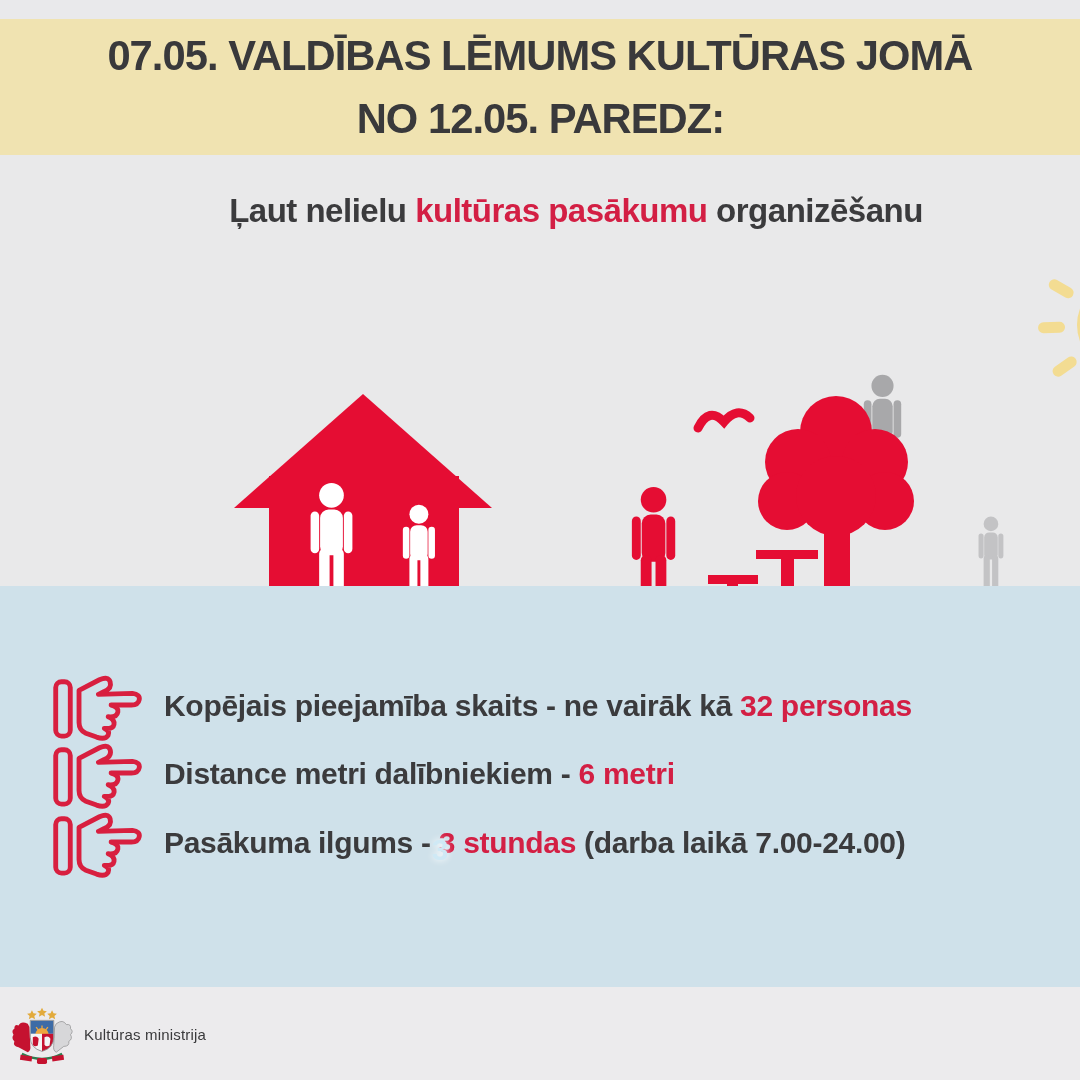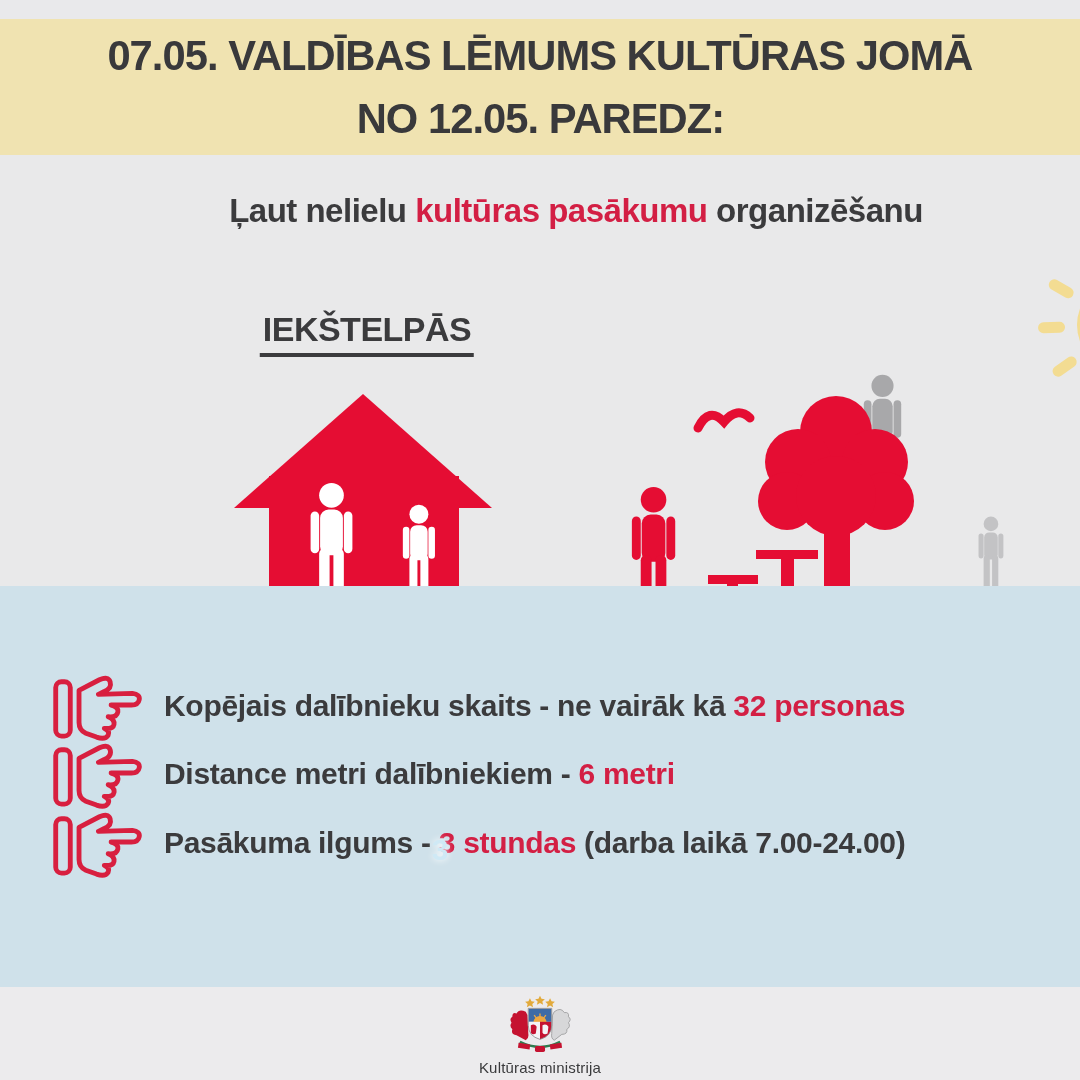--- a/index.html
+++ b/index.html
@@ -35,21 +35,21 @@
   .rule-row{position:absolute;left:46px;height:80px;display:flex;align-items:center;white-space:nowrap;}
   .rule-row .hand{flex:0 0 auto;margin-right:16px;}
   .rule-text{font-size:30px;font-weight:700;color:#3b3b3d;letter-spacing:-0.3px;}
   .rule-highlight{color:#d31f44;position:relative;}
   .ghost{
     position:absolute;left:-7px;top:7px;color:#cfe9f5;
     text-shadow:0 0 7px #ffffff;font-weight:700;
   }
   .footer{
     position:absolute;left:0;top:987px;width:1080px;height:93px;background:#ecebed;
-    display:flex;flex-direction:column;align-items:center;justify-content:flex-start;
+    display:flex;flex-direction:row;align-items:center;justify-content:flex-start;
   }
   .footer .crest{margin-top:8px;}
   .ministry-label{font-size:15px;color:#3a3a3c;margin-top:2px;letter-spacing:0.2px;}
 </style>
 </head>
 <body>
 
 <div id="canvas">
 
   <div class="strip-top"></div>
@@ -70,23 +70,20 @@
           <rect x="-5.5" y="-86" width="11" height="27" rx="5.5" transform="rotate(200)"></rect>
           <rect x="-5.5" y="-86" width="11" height="27" rx="5.5" transform="rotate(235)"></rect>
           <rect x="-5.5" y="-86" width="11" height="27" rx="5.5" transform="rotate(268)"></rect>
           <rect x="-5.5" y="-86" width="11" height="27" rx="5.5" transform="rotate(300)"></rect>
           <rect x="-5.5" y="-86" width="11" height="27" rx="5.5" transform="rotate(332)"></rect>
           <rect x="-5.5" y="-86" width="11" height="27" rx="5.5" transform="rotate(160)"></rect>
         </g>
       </g>
     </svg>
 
-    <div class="col-head indoor">
-      <span class="underlined">IEKŠTELPĀS</span>
-    </div>
 
     <svg class="scene" width="1080" height="262" viewBox="0 0 1080 262">
       <defs>
         <g id="person">
           <circle cx="30" cy="14" r="13"></circle>
           <rect x="8" y="31" width="9" height="44" rx="4.5"></rect>
           <rect x="43" y="31" width="9" height="44" rx="4.5"></rect>
           <rect x="18" y="29" width="24" height="48" rx="9"></rect>
           <rect x="17" y="70" width="11" height="62" rx="5.5"></rect>
           <rect x="32" y="70" width="11" height="62" rx="5.5"></rect>
@@ -130,21 +127,21 @@
 
   <section class="rules-section">
 
     <div class="rule-row" style="top:80px">
       <svg class="hand" width="102" height="80" viewBox="0 0 105 82">
         <g fill="none" stroke="#d81f3f" stroke-width="5" stroke-linejoin="round" stroke-linecap="round">
           <rect x="10" y="16" width="15" height="56" rx="6"></rect>
           <path d="M34,25 L55,14 Q64,10 66,16 Q68,23 60,26 L54,29 L89,28 Q97,29 96,34.5 Q95,40 88,40 L67,40 Q75,42 74,47 Q73,53 64,52 Q71,55 70,60 Q69,65 60,64 Q66,67 64,71 Q61,76 52,73 L41,69 Q34,66 34,58 Z"></path>
         </g>
       </svg>
-      <span class="rule-text"><span>Kopējais dalībnieku skaits - ne vairāk kā </span><span class="rule-highlight">32 personas</span><span></span></span>
+      <span class="rule-text"><span>Kopējais pieejamība skaits - ne vairāk kā </span><span class="rule-highlight">32 personas</span><span></span></span>
     </div>
 
     <div class="rule-row" style="top:148px">
       <svg class="hand" width="102" height="80" viewBox="0 0 105 82">
         <g fill="none" stroke="#d81f3f" stroke-width="5" stroke-linejoin="round" stroke-linecap="round">
           <rect x="10" y="16" width="15" height="56" rx="6"></rect>
           <path d="M34,25 L55,14 Q64,10 66,16 Q68,23 60,26 L54,29 L89,28 Q97,29 96,34.5 Q95,40 88,40 L67,40 Q75,42 74,47 Q73,53 64,52 Q71,55 70,60 Q69,65 60,64 Q66,67 64,71 Q61,76 52,73 L41,69 Q34,66 34,58 Z"></path>
         </g>
       </svg>
       <span class="rule-text"><span>Distance metri dalībniekiem - </span><span class="rule-highlight">6 metri</span><span></span></span>

